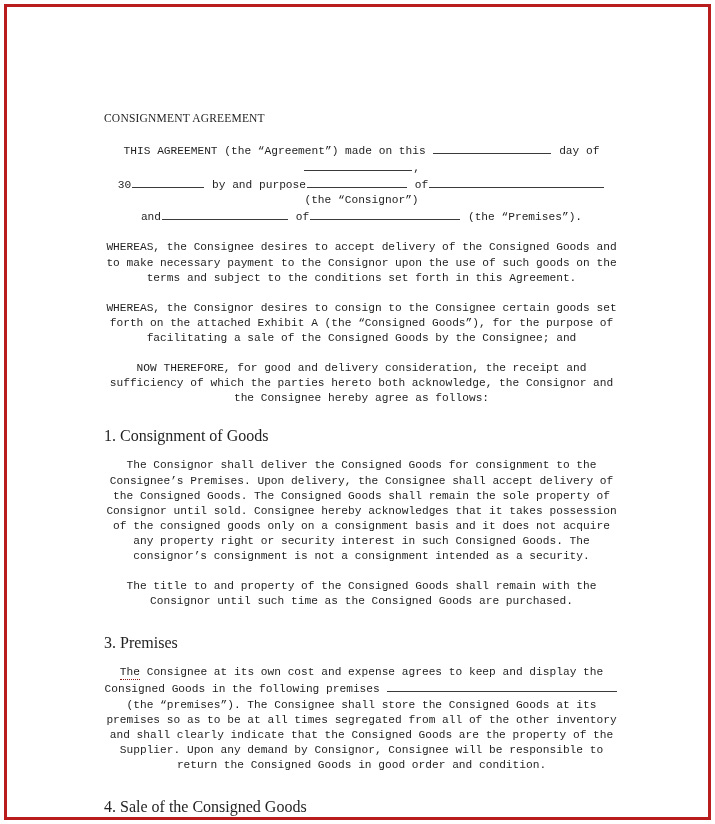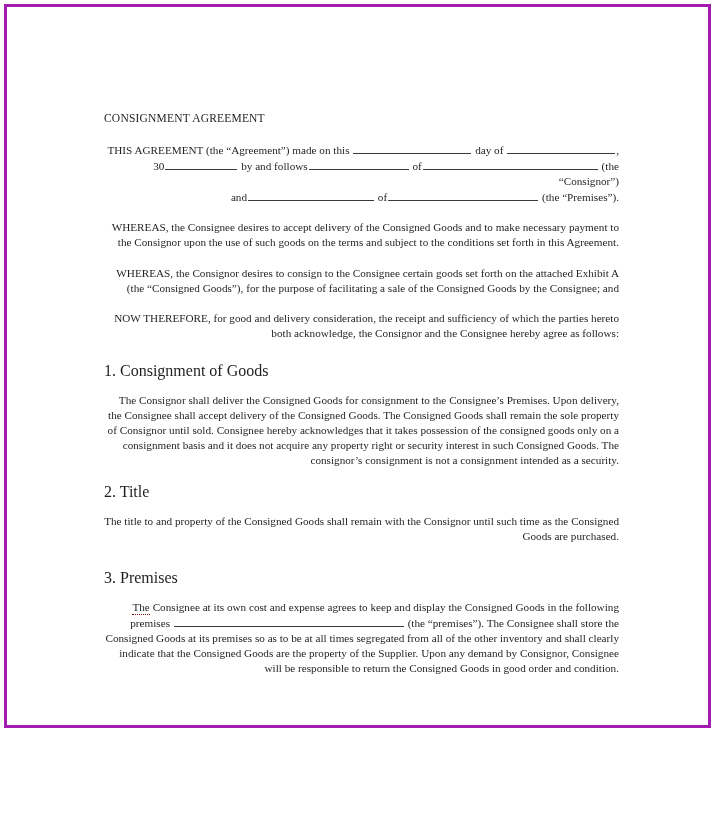--- a/index.html
+++ b/index.html
@@ -10,22 +10,22 @@
   body {
     width: 715px;
     height: 824px;
     font-family: "Liberation Serif", serif;
   }
   #page-frame {
     position: absolute;
     left: 4px;
     top: 4px;
     width: 707px;
-    height: 724px;
-    border: 3px solid #a21caf;
+    height: 816px;
+    border: 3px solid #b91c1c;
     box-sizing: border-box;
     background: #a3a3a3;
   }
   #doc-page {
     position: absolute;
     left: 0;
     top: 0;
     right: 0;
     bottom: 0;
     background: #ffffff;
@@ -42,22 +42,23 @@
     font-size: 11.5px;
     letter-spacing: 0.2px;
     margin: 0 0 18px 0;
     font-weight: normal;
     color: #1f1f1f;
   }
   p.para {
     font-size: 11.2px;
     line-height: 15.1px;
     margin: 0 0 15px 0;
-    text-align: right;
+    text-align: center;
     color: #1f1f1f;
+    font-family: Liberation Mono, monospace;
   }
   .heading {
     font-size: 16px;
     line-height: 15.1px;
     margin: 0 0 15px 0;
     color: #1f1f1f;
   }
   .sec-gap-top {
     margin-top: 22px;
   }
@@ -92,44 +93,44 @@
     <div id="doc-body">
 
       <div class="doc-title">CONSIGNMENT AGREEMENT</div>
 
       <p class="para">
         <span>THIS AGREEMENT (the “Agreement”) made on this</span>
         <span class="blank w118"></span>
         <span>day of</span>
         <span class="blank w108"></span><span>,</span><br>
         <span>30</span><span class="blank w72"></span>
-        <span>by and follows</span><span class="blank w100"></span>
+        <span>by and purpose</span><span class="blank w100"></span>
         <span>of</span><span class="blank w175"></span>
         <span>(the “Consignor”)</span><br>
         <span>and</span><span class="blank w126"></span>
         <span>of</span><span class="blank w150"></span>
         <span>(the “Premises”).</span>
       </p>
 
       <p class="para">WHEREAS, the Consignee desires to accept delivery of the Consigned Goods and to make necessary payment to the Consignor upon the use of such goods on the terms and subject to the conditions set forth in this Agreement.</p>
 
       <p class="para">WHEREAS, the Consignor desires to consign to the Consignee certain goods set forth on the attached Exhibit A (the “Consigned Goods”), for the purpose of facilitating a sale of the Consigned Goods by the Consignee; and</p>
 
       <p class="para">NOW THEREFORE, for good and delivery consideration, the receipt and sufficiency of which the parties hereto both acknowledge, the Consignor and the Consignee hereby agree as follows:</p>
 
       <div class="heading sec-gap-top">1. Consignment of Goods</div>
       <p class="para">The Consignor shall deliver the Consigned Goods for consignment to the Consignee’s Premises. Upon delivery, the Consignee shall accept delivery of the Consigned Goods. The Consigned Goods shall remain the sole property of Consignor until sold. Consignee hereby acknowledges that it takes possession of the consigned goods only on a consignment basis and it does not acquire any property right or security interest in such Consigned Goods. The consignor’s consignment is not a consignment intended as a security.</p>
 
-      <div class="heading">2. Title</div>
       <p class="para">The title to and property of the Consigned Goods shall remain with the Consignor until such time as the Consigned Goods are purchased.</p>
 
       <div class="heading sec-gap-top-lg">3. Premises</div>
       <p class="para">
         <span class="squiggle">The</span>
         <span>Consignee at its own cost and expense agrees to keep and display the Consigned Goods in the following premises</span>
         <span class="blank w230"></span>
         <span>(the “premises”). The Consignee shall store the Consigned Goods at its premises so as to be at all times segregated from all of the other inventory and shall clearly indicate that the Consigned Goods are the property of the Supplier. Upon any demand by Consignor, Consignee will be responsible to return the Consigned Goods in good order and condition.</span>
       </p>
 
+      <div class="heading sec-gap-top-lg">4. Sale of the Consigned Goods</div>
 
     </div>
   </div>
 </div>
 
 </body></html>

